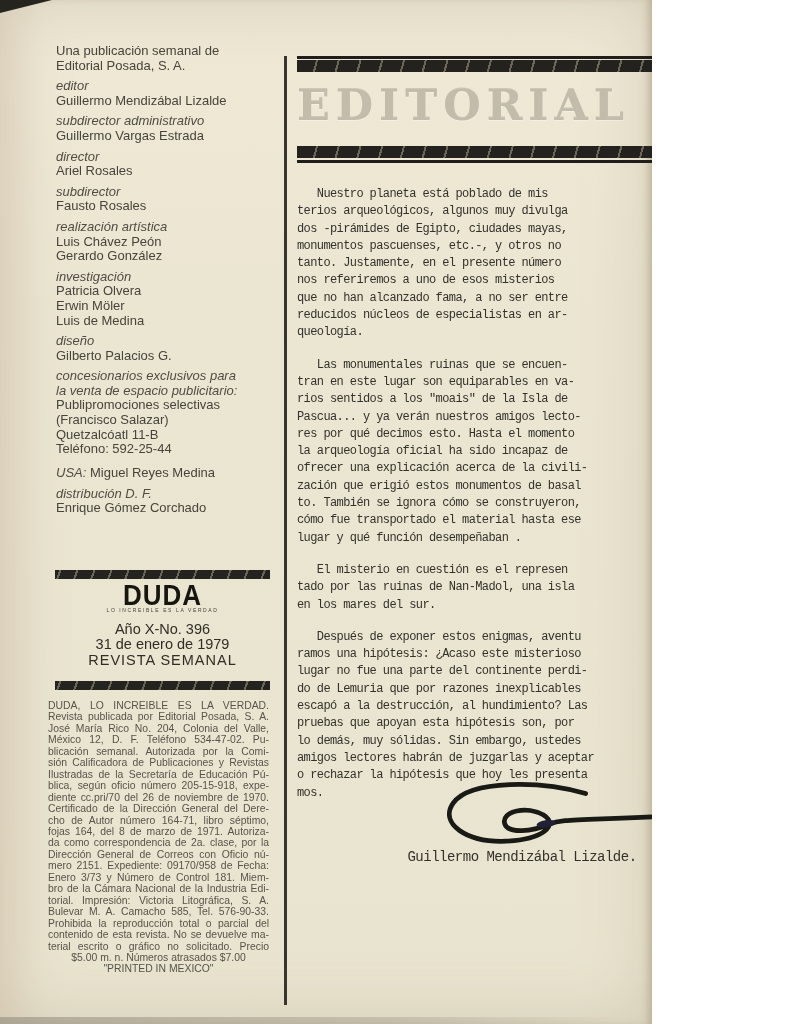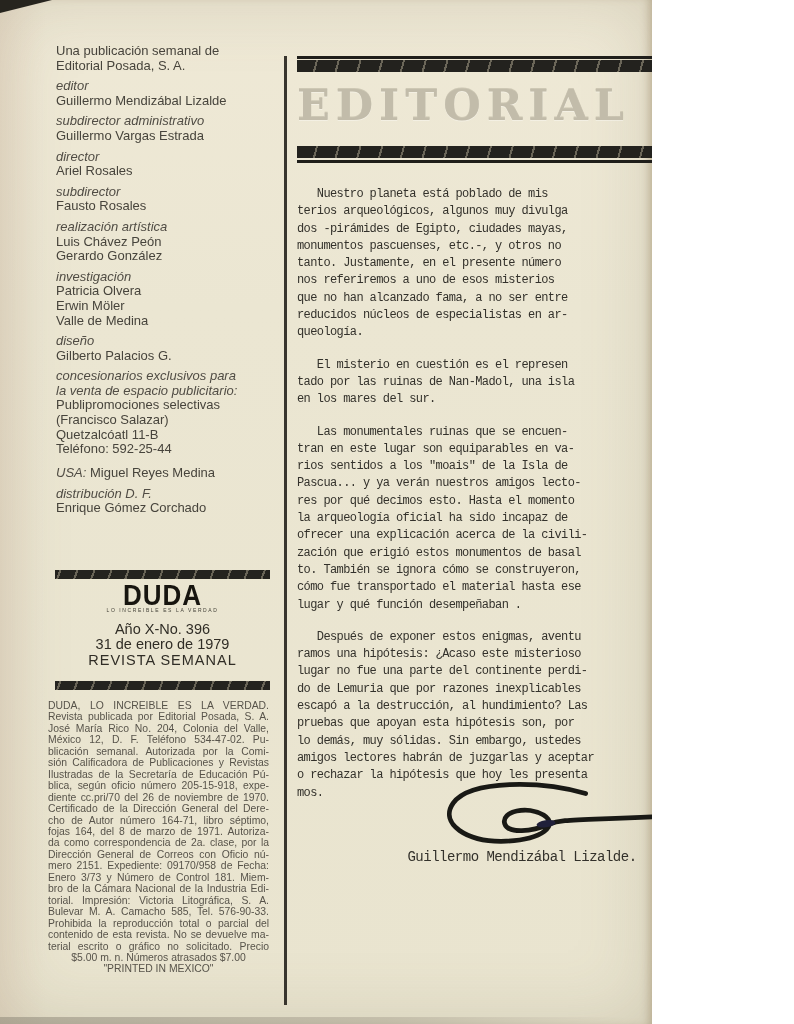--- a/index.html
+++ b/index.html
@@ -96,21 +96,21 @@
     </div>
     <div class="m-group">
       <div class="m-label">realización artística</div>
       <div class="m-name">Luis Chávez Peón</div>
       <div class="m-name">Gerardo González</div>
     </div>
     <div class="m-group">
       <div class="m-label">investigación</div>
       <div class="m-name">Patricia Olvera</div>
       <div class="m-name">Erwin Möler</div>
-      <div class="m-name">Valle de Medina</div>
+      <div class="m-name">Luis de Medina</div>
     </div>
     <div class="m-group">
       <div class="m-label">diseño</div>
       <div class="m-name">Gilberto Palacios G.</div>
     </div>
     <div class="m-group">
       <div class="m-label">concesionarios exclusivos para
 la venta de espacio publicitario:</div>
       <div class="m-name">Publipromociones selectivas</div>
       <div class="m-name">(Francisco Salazar)</div>
@@ -179,34 +179,34 @@
   <div class="ed-body">
     <div class="ed-par">   Nuestro planeta está poblado de mis
 terios arqueológicos, algunos muy divulga
 dos -pirámides de Egipto, ciudades mayas,
 monumentos pascuenses, etc.-, y otros no
 tanto. Justamente, en el presente número
 nos referiremos a uno de esos misterios
 que no han alcanzado fama, a no ser entre
 reducidos núcleos de especialistas en ar-
 queología.</div>
-    <div class="ed-par">   El misterio en cuestión es el represen
-tado por las ruinas de Nan-Madol, una isla
-en los mares del sur.</div>
     <div class="ed-par">   Las monumentales ruinas que se encuen-
 tran en este lugar son equiparables en va-
 rios sentidos a los "moais" de la Isla de
 Pascua... y ya verán nuestros amigos lecto-
 res por qué decimos esto. Hasta el momento
 la arqueología oficial ha sido incapaz de
 ofrecer una explicación acerca de la civili-
 zación que erigió estos monumentos de basal
 to. También se ignora cómo se construyeron,
 cómo fue transportado el material hasta ese
 lugar y qué función desempeñaban .</div>
+    <div class="ed-par">   El misterio en cuestión es el represen
+tado por las ruinas de Nan-Madol, una isla
+en los mares del sur.</div>
     <div class="ed-par">   Después de exponer estos enigmas, aventu
 ramos una hipótesis: ¿Acaso este misterioso
 lugar no fue una parte del continente perdi-
 do de Lemuria que por razones inexplicables
 escapó a la destrucción, al hundimiento? Las
 pruebas que apoyan esta hipótesis son, por
 lo demás, muy sólidas. Sin embargo, ustedes
 amigos lectores habrán de juzgarlas y aceptar
 o rechazar la hipótesis que hoy les presenta
 mos.</div>

